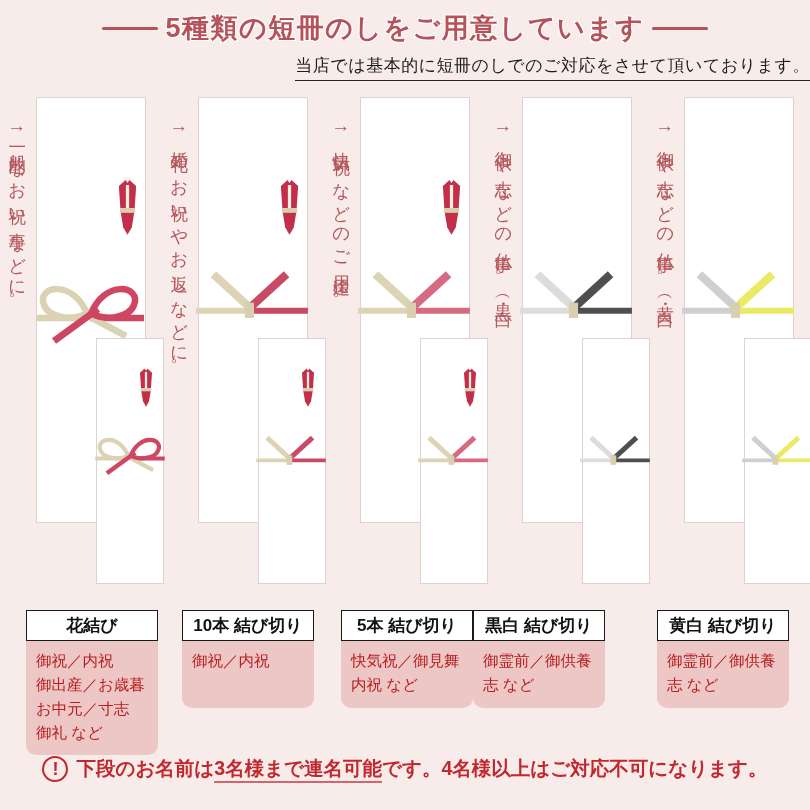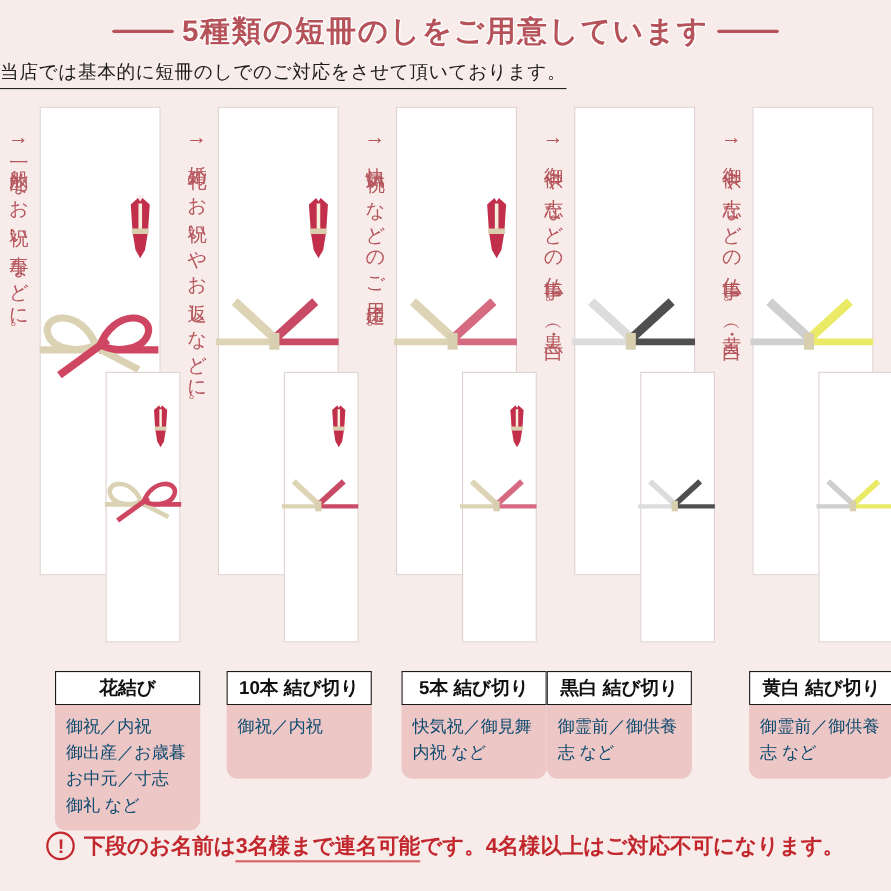--- a/index.html
+++ b/index.html
@@ -12,21 +12,21 @@
   #canvas { position:relative; width:810px; height:810px; background:#f8ecea; overflow:hidden; }
 
   
   .title-row { position:absolute; top:10px; left:0; width:810px; display:flex; align-items:center; justify-content:center; gap:8px; }
   .title-line { width:56px; height:3px; background:#b5525a; border-radius:2px; }
   .page-title {
     font-size:27px; font-weight:bold; color:#b5525a; letter-spacing:1.5px;
     text-shadow:1px 1px 0 #fff,-1px -1px 0 #fff,1px -1px 0 #fff,-1px 1px 0 #fff;
     white-space:nowrap;
   }
-  .subtitle-row { position:absolute; top:54px; left:0; width:810px; text-align:left; }
+  .subtitle-row { position:absolute; top:54px; left:0; width:810px; text-align:right; }
   .page-subtitle {
     display:inline-block; font-size:17px; color:#1c1c1c; letter-spacing:0.5px;
     border-bottom:1.5px solid #222; padding-bottom:3px; white-space:nowrap;
   }
 
   
   .columns { position:absolute; top:90px; left:0; width:810px; height:520px; }
   .col { position:absolute; top:0; width:162px; height:520px; }
   .col1{left:0;} .col2{left:162px;} .col3{left:324px;} .col4{left:486px;} .col5{left:648px;}
 
@@ -47,30 +47,30 @@
   .bow-a { left:34px; top:184px; width:112px; height:74px; }
   .bow-b { left:94px; top:340px; width:72px;  height:48px; z-index:4; }
   .knot path, .bow path { fill:none; }
 
   .noshi   { position:absolute; }
   .noshi-a { left:116px; top:87px;  width:23px; height:62px; z-index:2; }
   .noshi-b { left:138px; top:276px; width:16px; height:44px; z-index:4; }
 
   
   .boxes { position:absolute; top:610px; left:0; width:810px; }
-  .infobox { position:absolute; top:0; width:132px;margin-left:24px; }
+  .infobox { position:absolute; top:0; width:132px; }
   .infobox.b1{left:26px;} .infobox.b2{left:182px;} .infobox.b3{left:341px;} .infobox.b4{left:473px;} .infobox.b5{left:657px;}
   .box-head {
     border:1.5px solid #1a1a1a; background:#fff; text-align:center;
     font-weight:bold; font-size:17px; color:#111; padding:3px 2px; white-space:nowrap;
   }
   .box-body {
     background:#edc6c6; border-radius:0 0 10px 10px;
     padding:8px 10px 10px; min-height:67px;
-    font-size:15.5px; line-height:1.55; color:#0c4a6e;
+    font-size:15.5px; line-height:1.55; color:#b91c1c;
   }
   .use-line { white-space:nowrap; }
 
   
   .notice {
     position:absolute; top:755px; left:0; width:810px;
     display:flex; align-items:center; justify-content:center; gap:8px;
     color:#c1272d; font-weight:bold; font-size:19.5px; white-space:nowrap;
   }
   .notice-icon {

